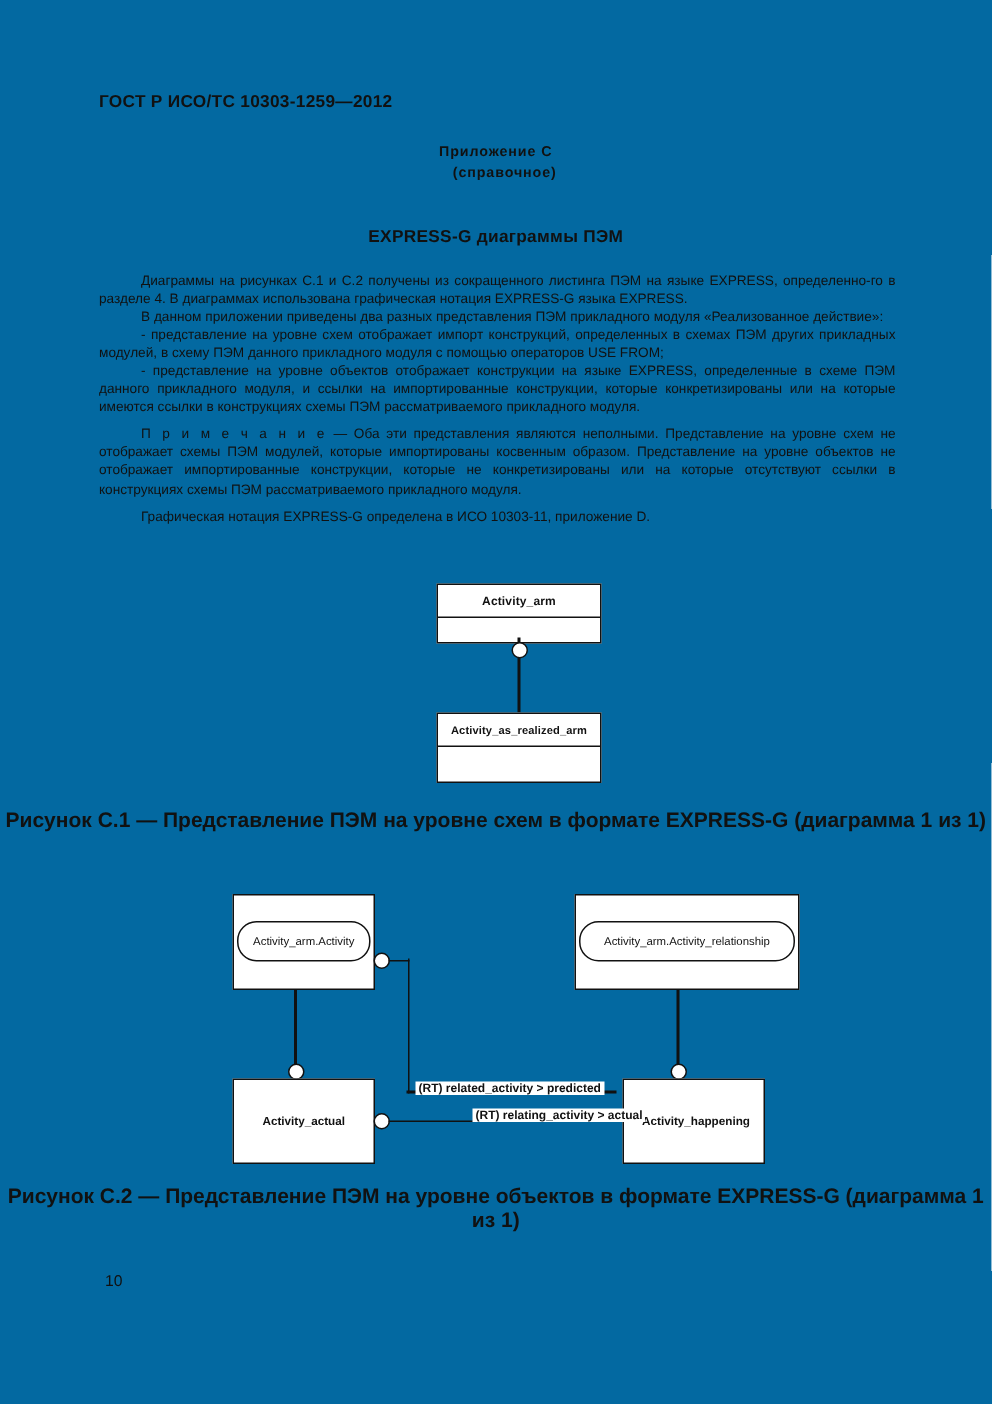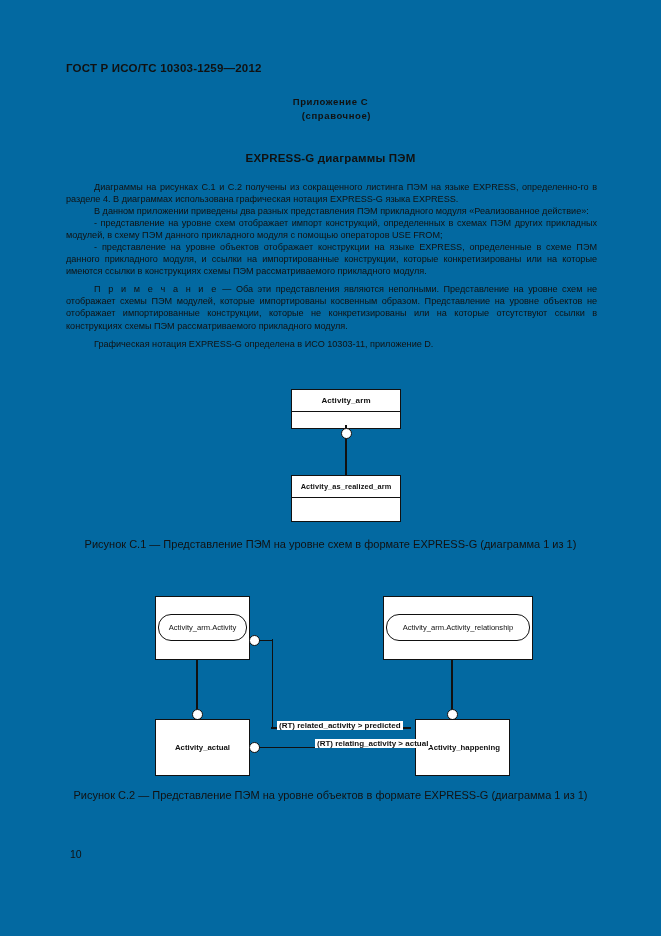--- a/index.html
+++ b/index.html
@@ -78,21 +78,21 @@
   }
   .rel-label{
     position:absolute;font-size:8px;font-weight:bold;white-space:nowrap;
     background:#fff;padding:0 2px;
   }
   .hline{position:absolute;background:#111;height:1.8px;}
   .vline{position:absolute;background:#111;width:1.8px;}
 
   .fig-caption{
     position:absolute;left:0;right:0;text-align:center;
-    font-size:11px;font-weight:normal;
+    font-size:14px;font-weight:bold;
   }
   .cap1{top:538px;}
   .cap2{top:789px;}
   .page-number{
     position:absolute;left:70px;top:848px;font-size:10.5px;
   }
 </style>
 </head>
 <body>
 

